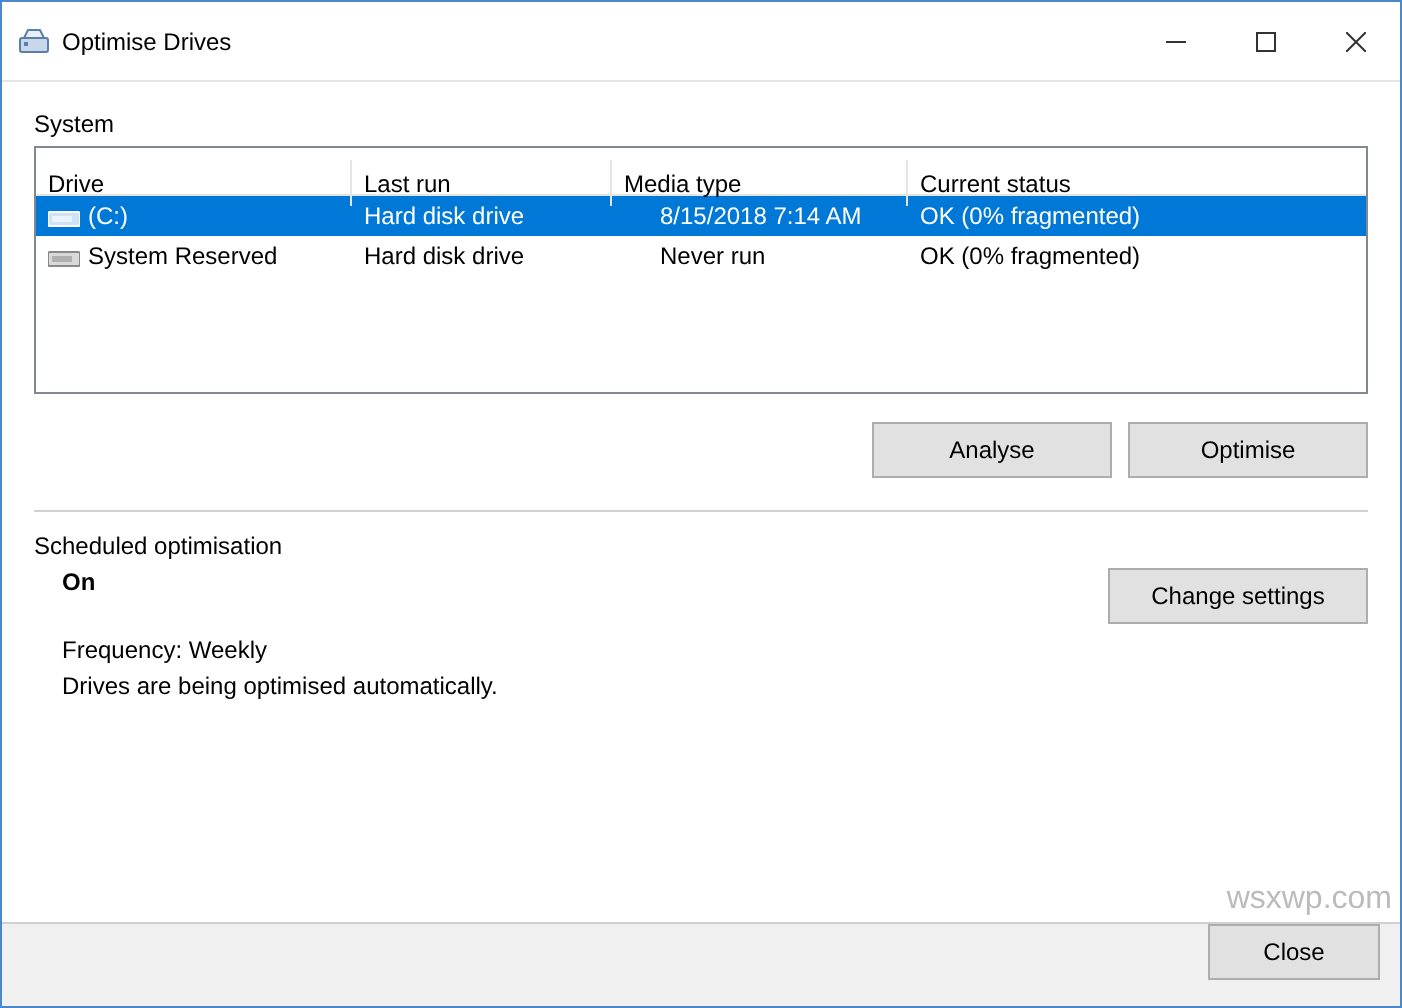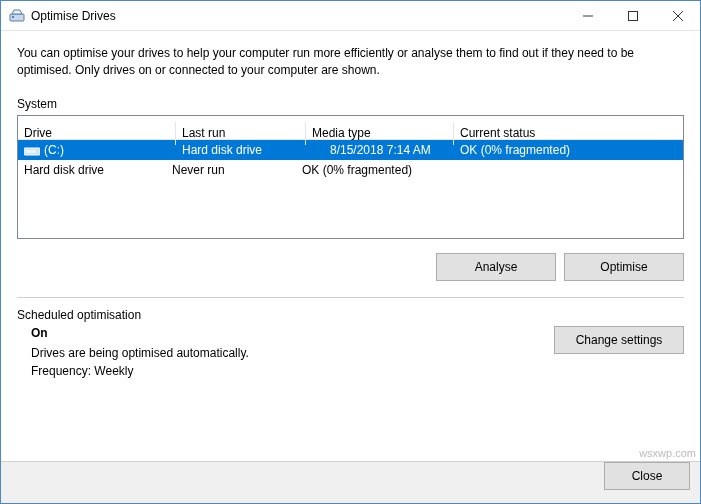--- a/index.html
+++ b/index.html
@@ -16,21 +16,21 @@
       width: 701px;
       height: 504px;
       border: 1px solid #4a88c7;
       display: flex;
       flex-direction: column;
       background: #fff;
       position: relative;
     }
     
     .titlebar {
-      height: 30px;
+      height: 40px;
       display: flex;
       align-items: center;
       border-bottom: 1px solid #e5e5e5;
       background: #fff;
     }
     .titlebar .app-icon {
       margin: 0 6px 0 8px;
       width: 16px;
       height: 16px;
       display: inline-flex;
@@ -141,21 +141,21 @@
     .sched-area {
       display: flex;
       align-items: flex-start;
     }
     .sched-left {
       flex: 1;
       padding-left: 14px;
     }
     .sched-left .on {
       font-weight: 600;
-      margin-bottom: 6px;
+      margin-bottom: 20px;
     }
     .sched-left .line {
       margin-bottom: 4px;
     }
     
     .footer {
       height: 42px;
       background: #f0f0f0;
       border-top: 1px solid #d0d0d0;
       display: flex;
@@ -163,21 +163,21 @@
       justify-content: flex-end;
       padding-right: 10px;
     }
     .footer .btn {
       width: 86px;
     }
     .watermark {
       position: absolute;
       right: 4px;
       bottom: 44px;
-      font-size: 11px;
+      font-size: 16px;
       color: #bbb;
       pointer-events: none;
     }
   </style>
 </head>
 <body>
 
 <div class="window">
 
   <div class="titlebar">
@@ -201,21 +201,20 @@
     </div>
     <div class="winbtn close">
       <svg width="10" height="10" viewBox="0 0 10 10">
           <line x1="0" y1="0" x2="10" y2="10" stroke="currentColor" stroke-width="1"></line>
           <line x1="10" y1="0" x2="0" y2="10" stroke="currentColor" stroke-width="1"></line>
         </svg>
     </div>
   </div>
 
   <div class="body">
-    <div class="desc">You can optimise your drives to help your computer run more efficiently or analyse them to find out if they need to be optimised. Only drives on or connected to your computer are shown.</div>
 
     <div class="section-label">System</div>
 
     <div class="table-box">
       <div class="thead">
         <div class="th col-drive">Drive</div>
         <div class="th col-last">Last run</div>
         <div class="th col-media">Media type</div>
         <div class="th col-status">Current status</div>
       </div>
@@ -229,40 +228,49 @@
             </svg>
           </span>
           <span>(C:)</span>
         </div>
         <div class="td col-media">Hard disk drive</div>
         <div class="td col-last">8/15/2018 7:14 AM</div>
         <div class="td col-status">OK (0% fragmented)</div>
       </div>
 
       <div class="trow">
+        <div class="td col-drive">
+          <span class="drive-icon">
+            <svg width="16" height="12" viewBox="0 0 16 12">
+              <rect x="0" y="4" width="16" height="7" rx="1" fill="#d9d9d9" stroke="#888"></rect>
+              <rect x="2" y="6" width="10" height="3" fill="#888" opacity="0.5"></rect>
+            </svg>
+          </span>
+          <span>System Reserved</span>
+        </div>
         <div class="td col-media">Hard disk drive</div>
         <div class="td col-last">Never run</div>
         <div class="td col-status">OK (0% fragmented)</div>
       </div>
     </div>
 
     <div class="btnrow">
       <div class="btn">Analyse</div>
       <div class="btn">Optimise</div>
     </div>
 
     <hr class="hr">
 
     <div class="section-label">Scheduled optimisation</div>
 
     <div class="sched-area">
       <div class="sched-left">
         <div class="on">On</div>
+        <div class="line">Frequency: Weekly</div>
         <div class="line">Drives are being optimised automatically.</div>
-        <div class="line">Frequency: Weekly</div>
       </div>
       <div>
         <div class="btn" style="width:130px">Change settings</div>
       </div>
     </div>
 
   </div>
 
   <div class="watermark">wsxwp.com</div>
 

